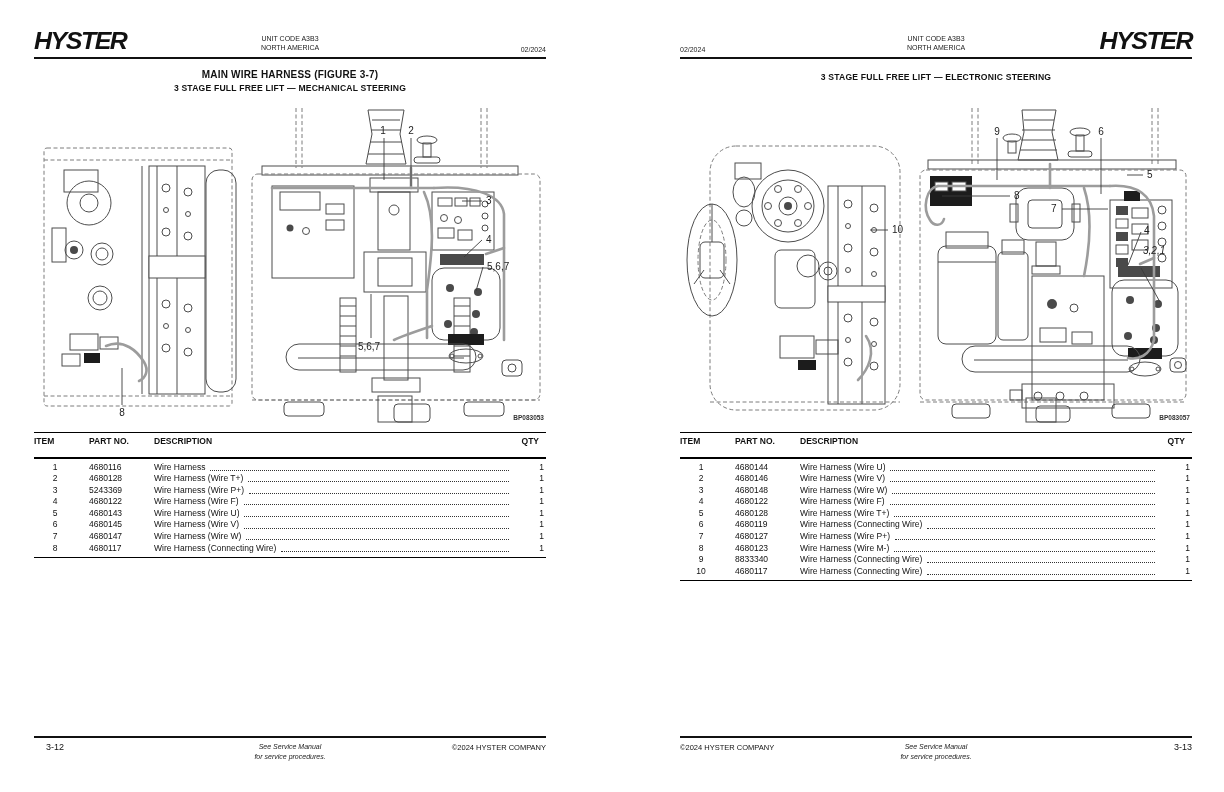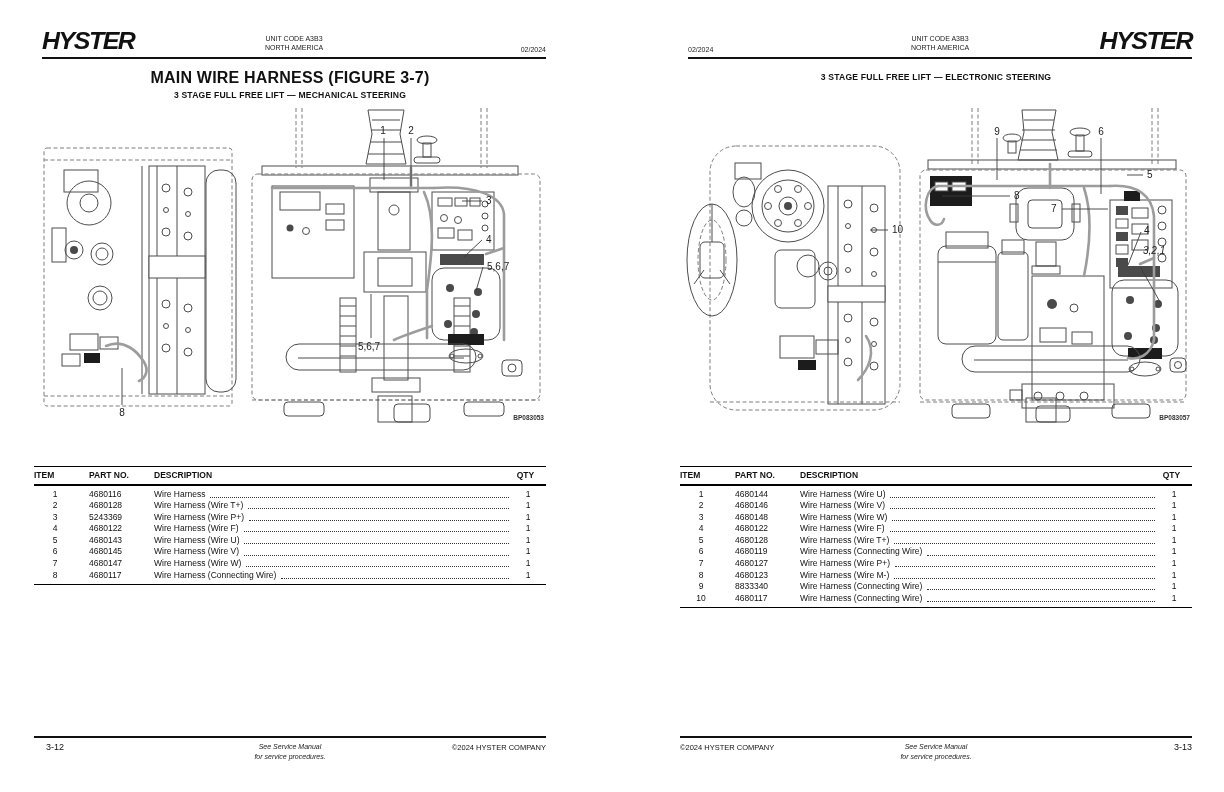--- a/index.html
+++ b/index.html
@@ -3,55 +3,55 @@
 <meta charset="utf-8">
 <style>
   * { margin:0; padding:0; box-sizing:border-box; }
   html,body { width:1224px; height:792px; background:#fff; overflow:hidden;
     font-family:"Liberation Sans", sans-serif; color:#111; }
   .page { position:absolute; top:28px; width:512px; height:740px; }
   #left-page { left:34px; }
   #right-page { left:680px; }
 
   
-  .phead { position:absolute; top:0; left:0; right:0; height:31px; border-bottom:2.5px solid #111;margin-left:8px; }
+  .phead { position:absolute; top:0; left:0; right:0; height:31px; border-bottom:2.5px solid #111; }
   .logo { position:absolute; top:0; font-size:25px; font-weight:bold; font-style:italic;
     letter-spacing:-1.5px; transform:scaleY(.92); transform-origin:left top; white-space:nowrap; }
   .logo.right { right:0; transform-origin:right top; }
   .logo.left { left:0; }
   .phc { position:absolute; left:50%; transform:translateX(-50%); top:7px; text-align:center;
     font-size:7px; line-height:8.5px; color:#222; }
   .phdate { position:absolute; bottom:4px; font-size:7px; color:#222; }
   .phdate.right { right:0; } .phdate.left { left:0; }
 
   
   .ptitle { position:absolute; top:41px; left:0; right:0; text-align:center; }
-  .t1 { font-size:16px; font-weight:bold; letter-spacing:.2px; }
+  .t1 { font-size:10px; font-weight:bold; letter-spacing:.2px; }
   .t2 { font-size:8.6px; font-weight:bold; margin-top:3px; letter-spacing:.2px; }
 
   
   .diagram { position:absolute; top:80px; left:0; width:512px; height:322px; }
   .diagram svg { position:absolute; left:0; top:0; }
   .callout { position:absolute; font-size:10px; color:#222; white-space:nowrap; line-height:10px; }
   .callout.ctr { transform:translateX(-50%); }
   .bpcode { position:absolute; right:2px; top:306px; font-size:6.5px; font-weight:bold; color:#333; }
 
   
   .parts-table { position:absolute; top:404px; left:0; right:0; font-size:8.5px; }
   .pt-head { display:flex; font-weight:bold; border-top:1.6px solid #000; border-bottom:2.3px solid #000;
-    padding:3px 0 4px 0;margin-top:34px; }
+    padding:3px 0 11px 0; }
   .pt-body { border-bottom:1.6px solid #000; padding:2.5px 0 3px 0; }
   .pt-row { display:flex; line-height:11.6px; }
   .c-item { width:42px; text-align:center; }
   .pt-head .c-item { text-align:left; }
   .c-part { width:78px; padding-left:13px; }
   .c-desc { flex:1; display:flex; min-width:0; }
   .desc-text { white-space:nowrap; }
   .dots { flex:1; border-bottom:1.3px dotted #333; margin:0 3px 2.5px 5px; }
-  .c-qty { width:34px; text-align:center; padding-right:2px; }
+  .c-qty { width:34px; text-align:right; padding-right:2px; }
   .pt-head .c-qty { padding-right:7px; }
 
   
   .pfoot { position:absolute; top:708px; left:0; right:0; height:30px; border-top:2.6px solid #111; }
   .pf-page { position:absolute; top:4px; font-size:9px;margin-left:12px; }
   .pf-copy { position:absolute; top:5px; font-size:7.5px; }
   .pf-note { position:absolute; left:50%; transform:translateX(-50%); top:4px; text-align:center;
     font-style:italic; font-size:7px; line-height:9.5px; color:#222; }
   .posL { left:0; } .posR { right:0; }
 

